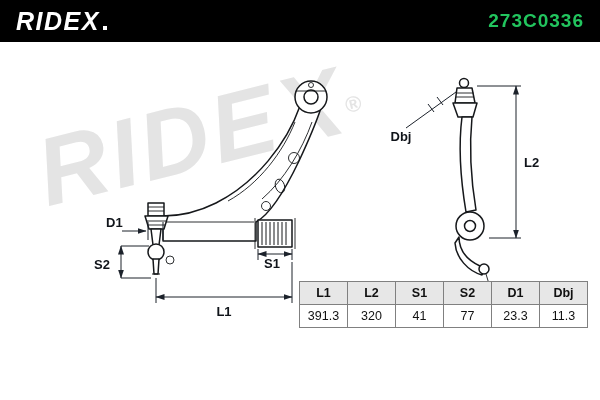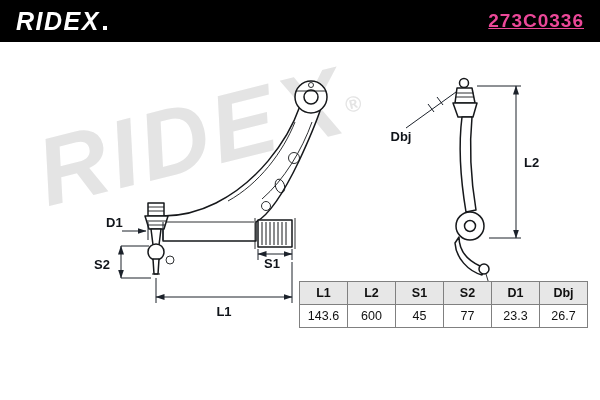--- a/index.html
+++ b/index.html
@@ -11,21 +11,21 @@
   .header{
     position:absolute;top:0;left:0;width:600px;height:42px;background:#000;
     display:flex;align-items:center;justify-content:space-between;
     padding:0 16px;box-sizing:border-box;z-index:5;
   }
   .brand{
     color:#fff;font-style:italic;font-weight:bold;font-size:25px;
     letter-spacing:1.5px;display:flex;align-items:baseline;line-height:1;
   }
   .brand-dot{width:4px;height:4px;background:#fff;display:inline-block;margin-left:3px;}
-  .part-number{color:#ec4899;font-weight:bold;font-size:19px;letter-spacing:1px;text-decoration:underline;}
+  .part-number{color:#22c55e;font-weight:bold;font-size:19px;letter-spacing:1px;}
   
   .watermark{
     position:absolute;left:28px;top:128px;z-index:1;
     transform:rotate(-14deg);transform-origin:left top;
     font-style:italic;font-weight:bold;font-size:96px;line-height:1;
     color:#e4e4e4;letter-spacing:4px;white-space:nowrap;user-select:none;
   }
   .watermark .reg{font-size:22px;font-style:normal;letter-spacing:0;vertical-align:18px;}
   
   svg.drawing{position:absolute;left:0;top:0;z-index:2;}
@@ -181,23 +181,23 @@
     <tbody>
       <tr>
         <th>L1</th>
         <th>L2</th>
         <th>S1</th>
         <th>S2</th>
         <th>D1</th>
         <th>Dbj</th>
       </tr>
       <tr>
-        <td>143.6</td>
-        <td>600</td>
-        <td>45</td>
+        <td>391.3</td>
+        <td>320</td>
+        <td>41</td>
         <td>77</td>
         <td>23.3</td>
-        <td>26.7</td>
+        <td>11.3</td>
       </tr>
     </tbody>
   </table>
 
 </div>
 
 </body></html>

